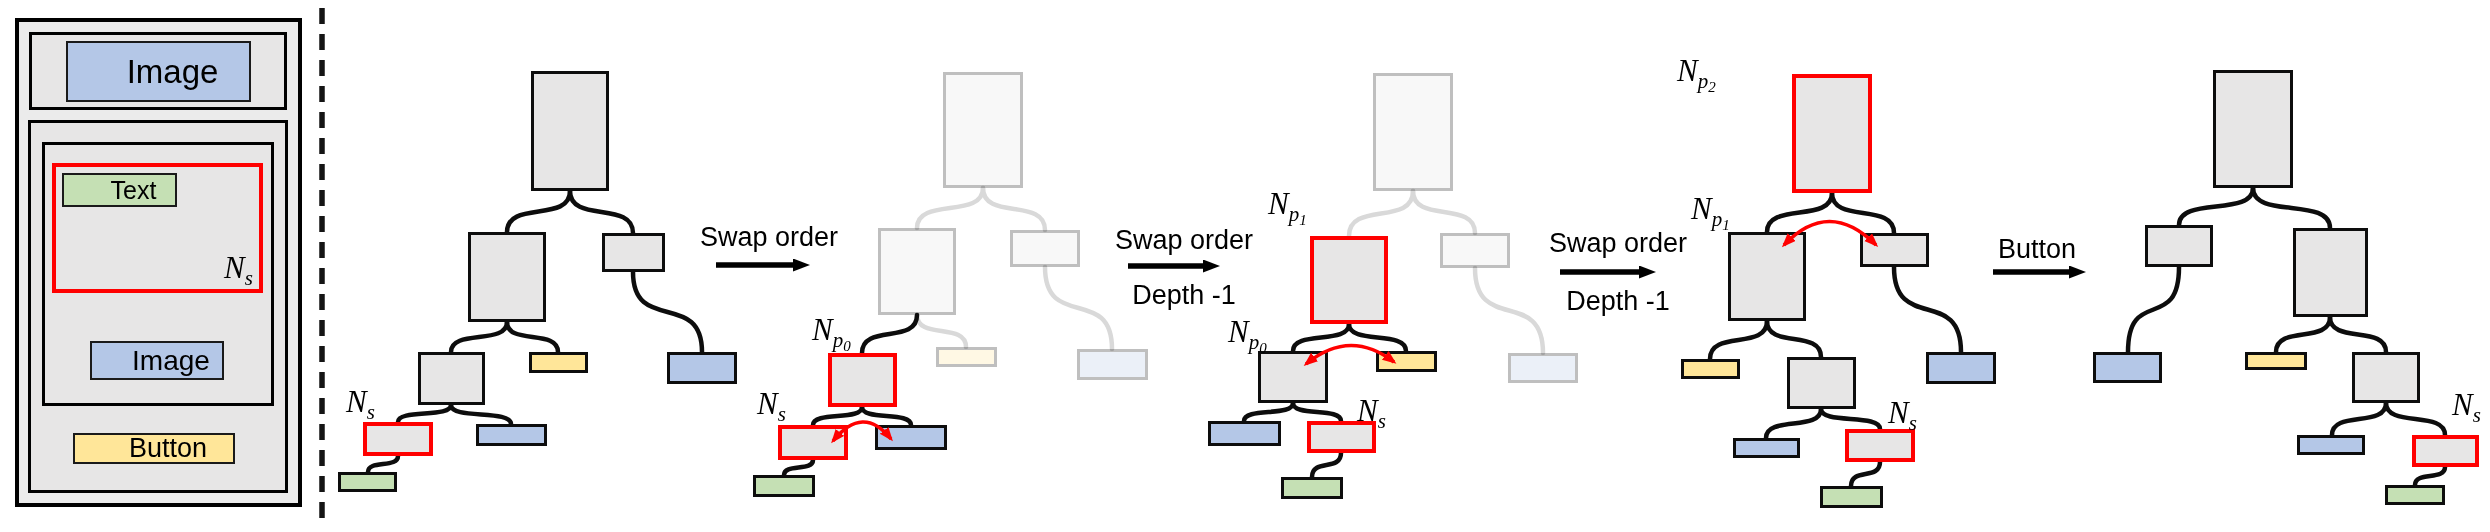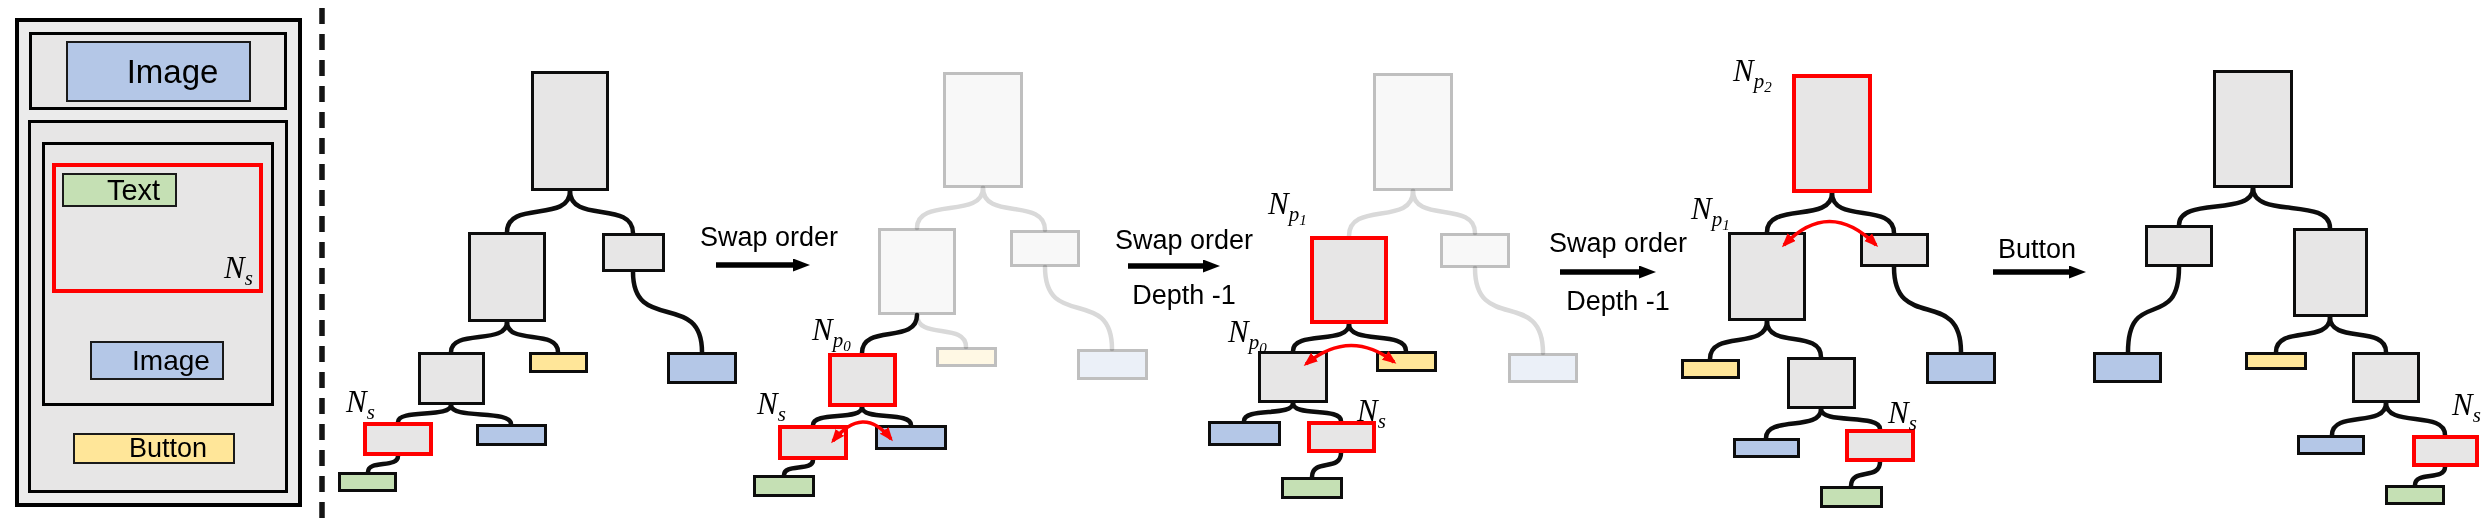--- a/index.html
+++ b/index.html
@@ -174,21 +174,21 @@
   <div class="pbox panel-outer" style="left:15px;top:18px;width:287px;height:489px"></div>
 
   <div class="pbox panel-section" style="left:29px;top:32px;width:258px;height:78px;z-index:2"></div>
   <div class="pbox chip chip-blue" style="left:66px;top:41px;width:185px;height:61px;font-size:33px;z-index:2">
     <span>Image</span>
   </div>
 
   <div class="pbox panel-section" style="left:28px;top:120px;width:260px;height:373px;z-index:2"></div>
   <div class="pbox panel-inner" style="left:42px;top:142px;width:232px;height:264px;z-index:2"></div>
   <div class="pbox panel-red" style="left:52px;top:163px;width:211px;height:130px;z-index:2"></div>
-  <div class="pbox chip chip-green" style="left:62px;top:173px;width:115px;height:34px;font-size:29px;z-index:2">
+  <div class="pbox chip chip-green" style="left:62px;top:173px;width:115px;height:34px;font-size:25px;z-index:2">
     <span>Text</span>
   </div>
   <div class="mlabel" style="left:224px;top:252px;z-index:2">
     <span>N</span><span class="msub">s</span><span class="msubsub"></span>
   </div>
   <div class="pbox chip chip-blue" style="left:90px;top:341px;width:134px;height:39px;font-size:28px;z-index:2">
     <span>Image</span>
   </div>
   <div class="pbox chip chip-yellow" style="left:73px;top:433px;width:162px;height:31px;font-size:27px;z-index:2">
     <span>Button</span>
@@ -218,21 +218,21 @@
   <div class="mlabel" style="left:1268px;top:188px;z-index:2">
     <span>N</span><span class="msub">p</span><span class="msubsub">1</span>
   </div>
   <div class="mlabel" style="left:1228px;top:316px;z-index:2">
     <span>N</span><span class="msub">p</span><span class="msubsub">0</span>
   </div>
   <div class="mlabel" style="left:1357px;top:395px;z-index:2">
     <span>N</span><span class="msub">s</span><span class="msubsub"></span>
   </div>
 
-  <div class="mlabel" style="left:1733px;top:55px;z-index:2">
+  <div class="mlabel" style="left:1677px;top:55px;z-index:2">
     <span>N</span><span class="msub">p</span><span class="msubsub">2</span>
   </div>
   <div class="mlabel" style="left:1691px;top:193px;z-index:2">
     <span>N</span><span class="msub">p</span><span class="msubsub">1</span>
   </div>
   <div class="mlabel" style="left:1888px;top:397px;z-index:2">
     <span>N</span><span class="msub">s</span><span class="msubsub"></span>
   </div>
 
   <div class="mlabel" style="left:2452px;top:389px;z-index:2">

